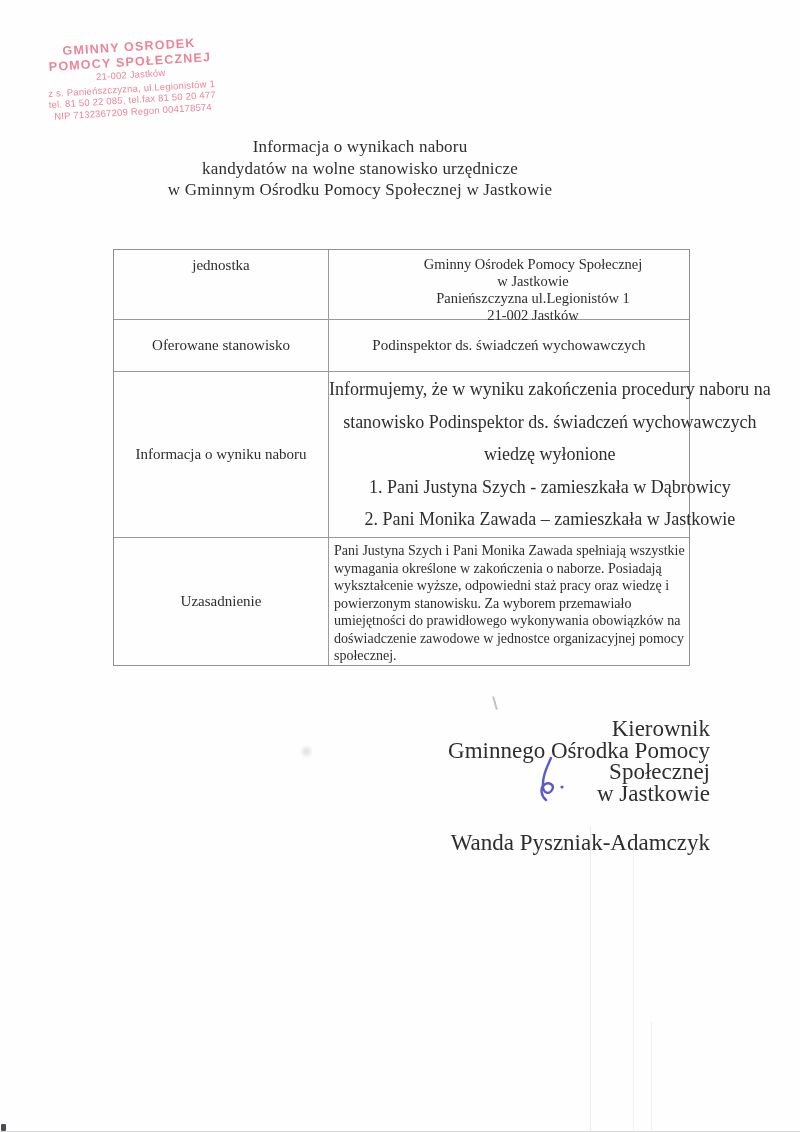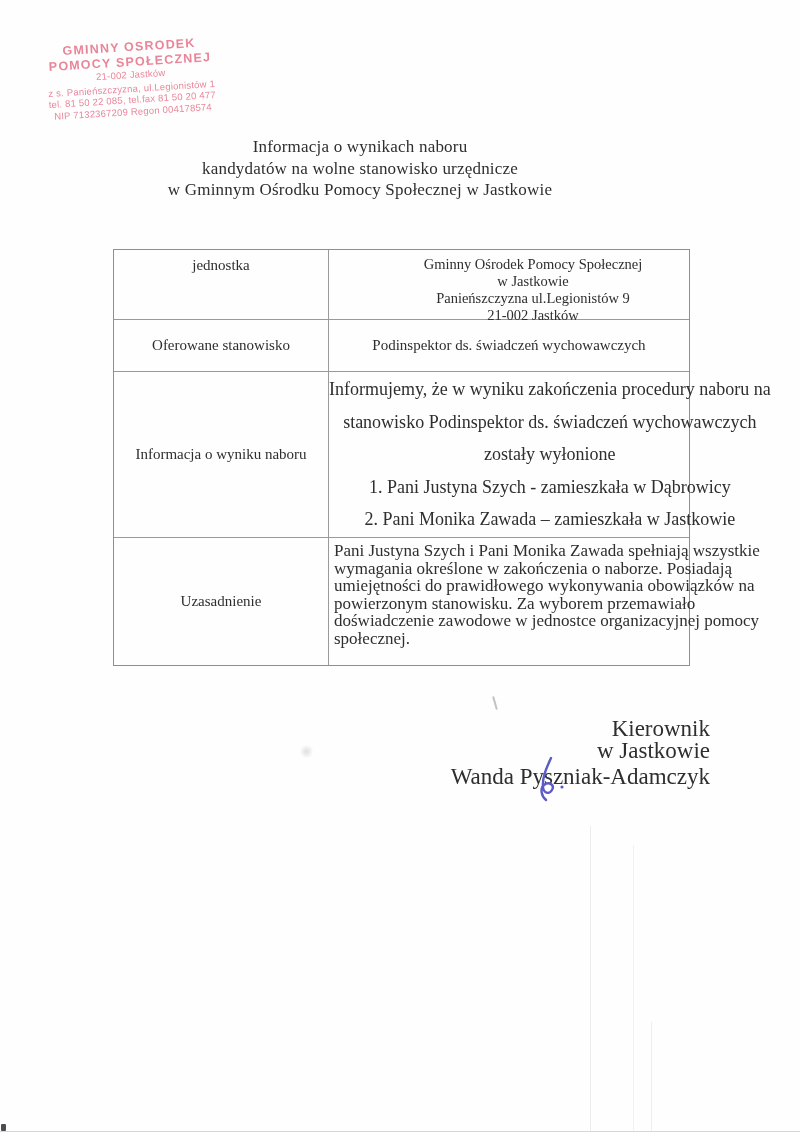--- a/index.html
+++ b/index.html
@@ -52,29 +52,29 @@
   .t-value{
     flex:1;box-sizing:border-box;
     display:flex;flex-direction:column;justify-content:center;align-items:center;
     text-align:center;
   }
   .t-row-1 .t-value{justify-content:flex-start;padding-top:6px;line-height:17px;font-size:14.5px;}
   .t-row-3 .t-value{line-height:32.5px;font-size:18px;}
   .t-row-3 .t-value div{white-space:nowrap;}
   .t-row-4 .t-value{
     align-items:flex-start;text-align:left;justify-content:flex-start;
-    padding:4px 0 0 5px;font-size:17px;line-height:17.5px;
+    padding:4px 0 0 5px;font-size:14px;line-height:17.5px;
   }
   .t-row-4 .t-value div{white-space:nowrap;}
   
   .sig-block{
     position:absolute;left:390px;top:718px;width:320px;
     text-align:right;font-size:23px;line-height:21.5px;
   }
-  .sig-name{margin-top:5px;}
+  .sig-name{margin-top:28px;}
   .sig-squiggle{position:absolute;left:529px;top:755px;width:40px;height:48px;}
   
   .smudge{
     position:absolute;left:300px;top:744px;width:13px;height:15px;border-radius:50%;
     background:radial-gradient(circle,#c6c6cd 0%,rgba(198,198,205,0) 70%);
     opacity:.55;filter:blur(.5px);
   }
   .tick-mark{
     position:absolute;left:494px;top:696px;width:1.5px;height:14px;
     background:#b3b3b8;transform:rotate(-16deg);border-radius:2px;opacity:.8;
@@ -110,59 +110,61 @@
     <div>w Gminnym Ośrodku Pomocy Społecznej w Jastkowie</div>
   </div>
 
   <div class="doc-table">
 
     <div class="t-row t-row-1">
       <div class="t-label">jednostka</div>
       <div class="t-value">
         <div>Gminny Ośrodek Pomocy Społecznej</div>
         <div>w Jastkowie</div>
-        <div>Panieńszczyzna ul.Legionistów 9</div>
+        <div>Panieńszczyzna ul.Legionistów 1</div>
         <div>21-002 Jastków</div>
       </div>
     </div>
 
     <div class="t-row t-row-2">
       <div class="t-label">Oferowane stanowisko</div>
       <div class="t-value">
         <div>Podinspektor ds. świadczeń wychowawczych</div>
       </div>
     </div>
 
     <div class="t-row t-row-3">
       <div class="t-label">Informacja o wyniku naboru</div>
       <div class="t-value">
         <div>Informujemy, że w wyniku zakończenia procedury naboru na</div>
         <div>stanowisko Podinspektor ds. świadczeń wychowawczych</div>
-        <div>zostały wyłonione</div>
+        <div>wiedzę wyłonione</div>
         <div>1. Pani Justyna Szych  - zamieszkała w Dąbrowicy</div>
         <div>2. Pani Monika Zawada – zamieszkała w Jastkowie</div>
       </div>
     </div>
 
     <div class="t-row t-row-4">
       <div class="t-label">Uzasadnienie</div>
       <div class="t-value">
         <div>Pani Justyna Szych i Pani Monika Zawada  spełniają wszystkie</div>
         <div>wymagania określone w zakończenia o naborze. Posiadają</div>
+        <div>wykształcenie wyższe, odpowiedni staż pracy oraz wiedzę i</div>
+        <div>powierzonym stanowisku. Za wyborem przemawiało</div>
         <div>umiejętności do prawidłowego wykonywania obowiązków na</div>
-        <div>powierzonym stanowisku. Za wyborem przemawiało</div>
         <div>doświadczenie zawodowe w jednostce organizacyjnej pomocy</div>
         <div>społecznej.</div>
       </div>
     </div>
 
   </div>
 
   <div class="sig-block">
     <div>Kierownik</div>
+    <div>Gminnego Ośrodka Pomocy Społecznej</div>
     <div>w Jastkowie</div>
     <div class="sig-name">Wanda Pyszniak-Adamczyk</div>
   </div>
 
   <svg class="sig-squiggle" viewBox="0 0 40 48" fill="none">
     <path d="M22 3 C 18 12, 13 22, 14 32 C 14.5 38, 20 40, 23 35 C 26 30, 20 26, 15 30 C 11 33, 12 41, 17 45" stroke="#5a5ac9" stroke-width="2.4" stroke-linecap="round" fill="none"></path>
     <circle cx="33" cy="32" r="1.6" fill="#5a5ac9"></circle>
   </svg>
 
   <div class="smudge"></div>

